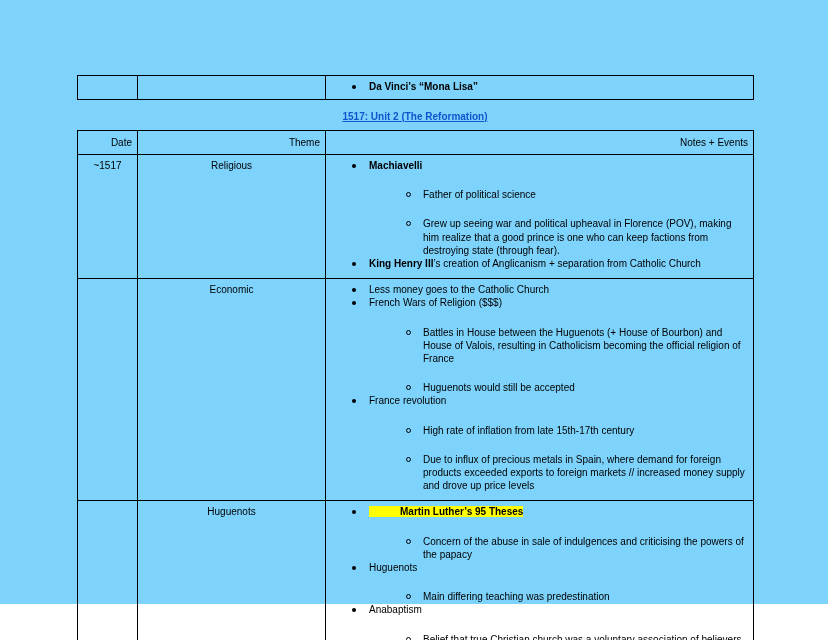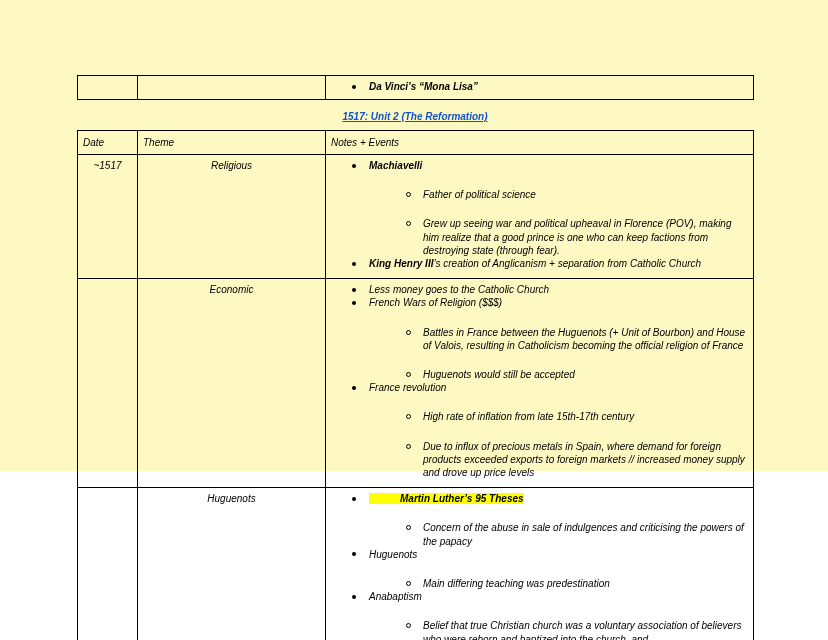--- a/index.html
+++ b/index.html
@@ -2,39 +2,39 @@
 <html><head>
 <meta charset="utf-8">
 <style>
   html,body{margin:0;padding:0;background:#ffffff;}
   body{
     width:828px;height:640px;overflow:hidden;
     font-family:"Liberation Sans", sans-serif;
     font-size:10px;line-height:13.2px;color:#000;
     --hl:#ffff00;--border:#000000;
   }
-  .page{position:relative;width:828px;height:471px;background:#fef9c3;font-style:italic;}
+  .page{position:relative;width:828px;height:604px;background:#7dd3fc;}
   .content{position:absolute;left:77px;top:75px;width:676px;}
 
   table.doc-table{border-collapse:collapse;table-layout:fixed;width:676px;}
   table.doc-table td{border:1px solid var(--border);vertical-align:top;overflow:hidden;}
 
   .col-date{width:60px;}
   .col-theme{width:188px;}
   .col-notes{width:428px;}
 
   
   .top-table td{height:15px;padding:4px 5px;}
 
   
   .heading-wrap{margin-top:10px;margin-bottom:6px;text-align:center;line-height:14px;}
   .heading-link{font-weight:bold;text-decoration:underline;cursor:pointer;}
 
   
-  .main-table thead td{height:23px;padding:0 5px;vertical-align:middle;text-align:left;}
+  .main-table thead td{height:23px;padding:0 5px;vertical-align:middle;text-align:right;}
   .main-table tbody td{padding:4px 5px 8px 5px;}
   td.c-date,td.c-theme{text-align:center;}
 
   
   .note-item{display:flex;align-items:flex-start;}
   .note-item.level1{padding-left:20px;}
   .note-item.level2{padding-left:74px;margin-top:16px;}
   .nbullet{position:relative;flex:0 0 18px;height:13.2px;}
   .nbullet::before{content:"";position:absolute;left:1px;border-radius:50%;}
   .nbullet.l1::before{top:4.5px;width:4px;height:4px;background:#000;}
@@ -116,21 +116,21 @@
               <div class="note-item level1">
                 <span class="nbullet l1"></span>
                 <span class="ntext"><span>Less money goes to the Catholic Church</span></span>
               </div>
               <div class="note-item level1">
                 <span class="nbullet l1"></span>
                 <span class="ntext"><span>French Wars of Religion ($$$)</span></span>
               </div>
               <div class="note-item level2">
                 <span class="nbullet l2"></span>
-                <span class="ntext"><span>Battles in France between the Huguenots (+ Unit of Bourbon) and House of Valois, resulting in Catholicism becoming the official religion of France</span></span>
+                <span class="ntext"><span>Battles in House between the Huguenots (+ House of Bourbon) and House of Valois, resulting in Catholicism becoming the official religion of France</span></span>
               </div>
               <div class="note-item level2">
                 <span class="nbullet l2"></span>
                 <span class="ntext"><span>Huguenots would still be accepted</span></span>
               </div>
               <div class="note-item level1">
                 <span class="nbullet l1"></span>
                 <span class="ntext"><span>France revolution</span></span>
               </div>
               <div class="note-item level2">

